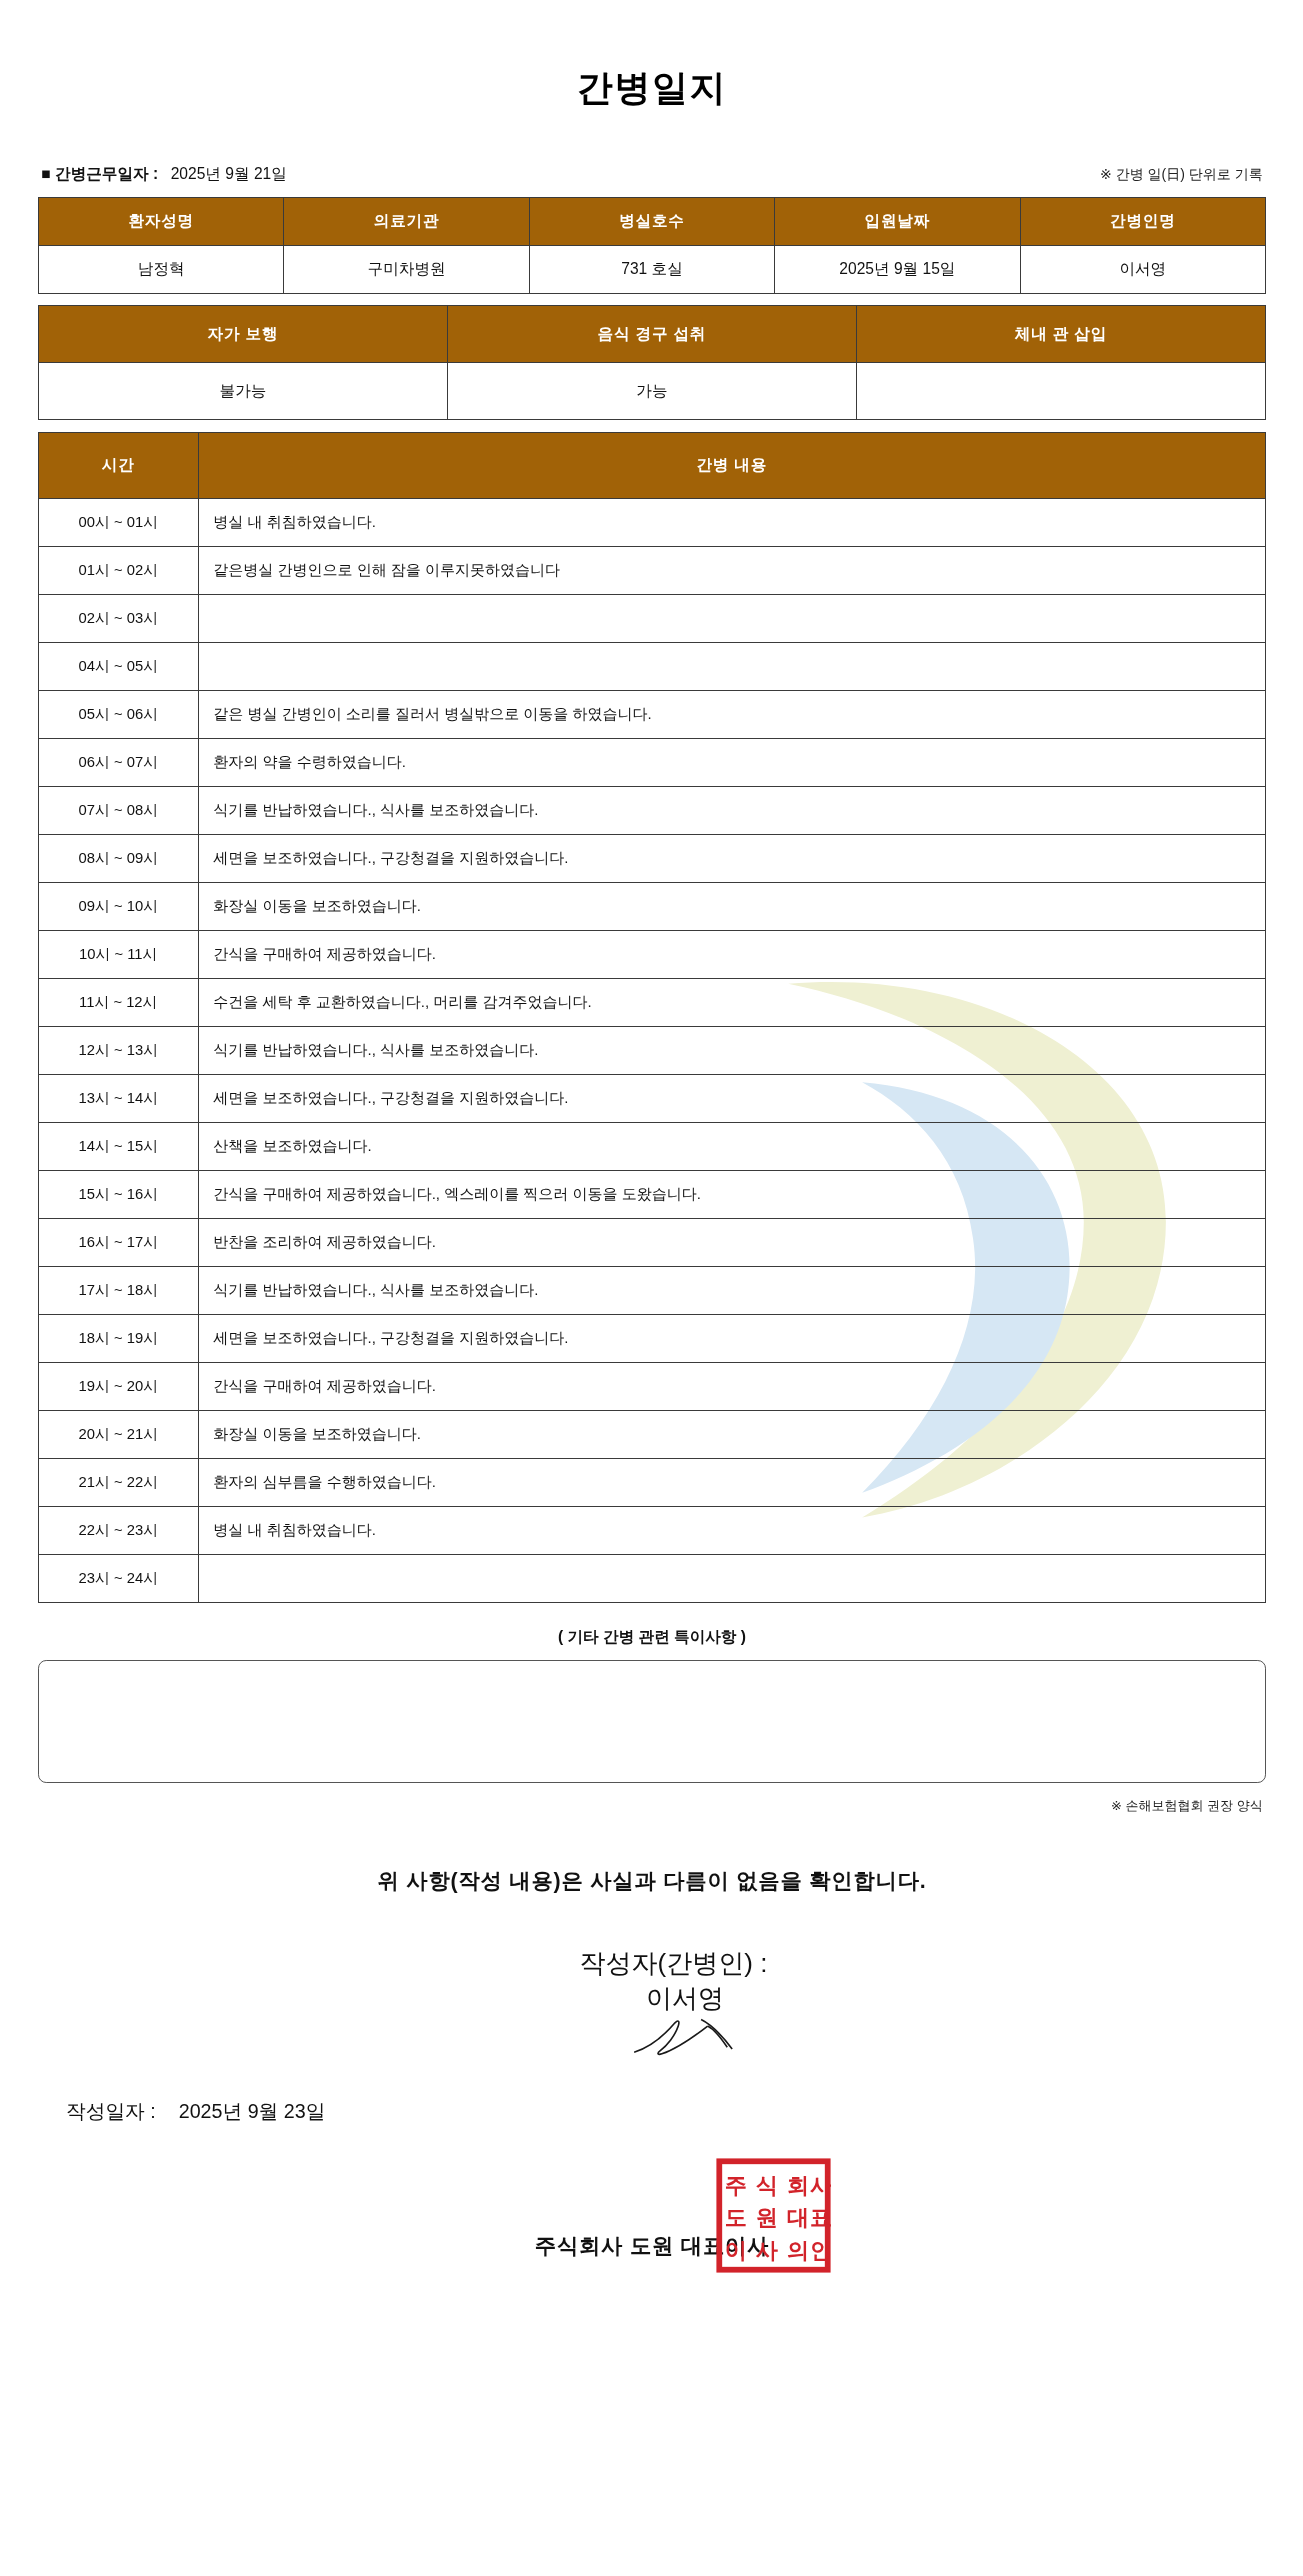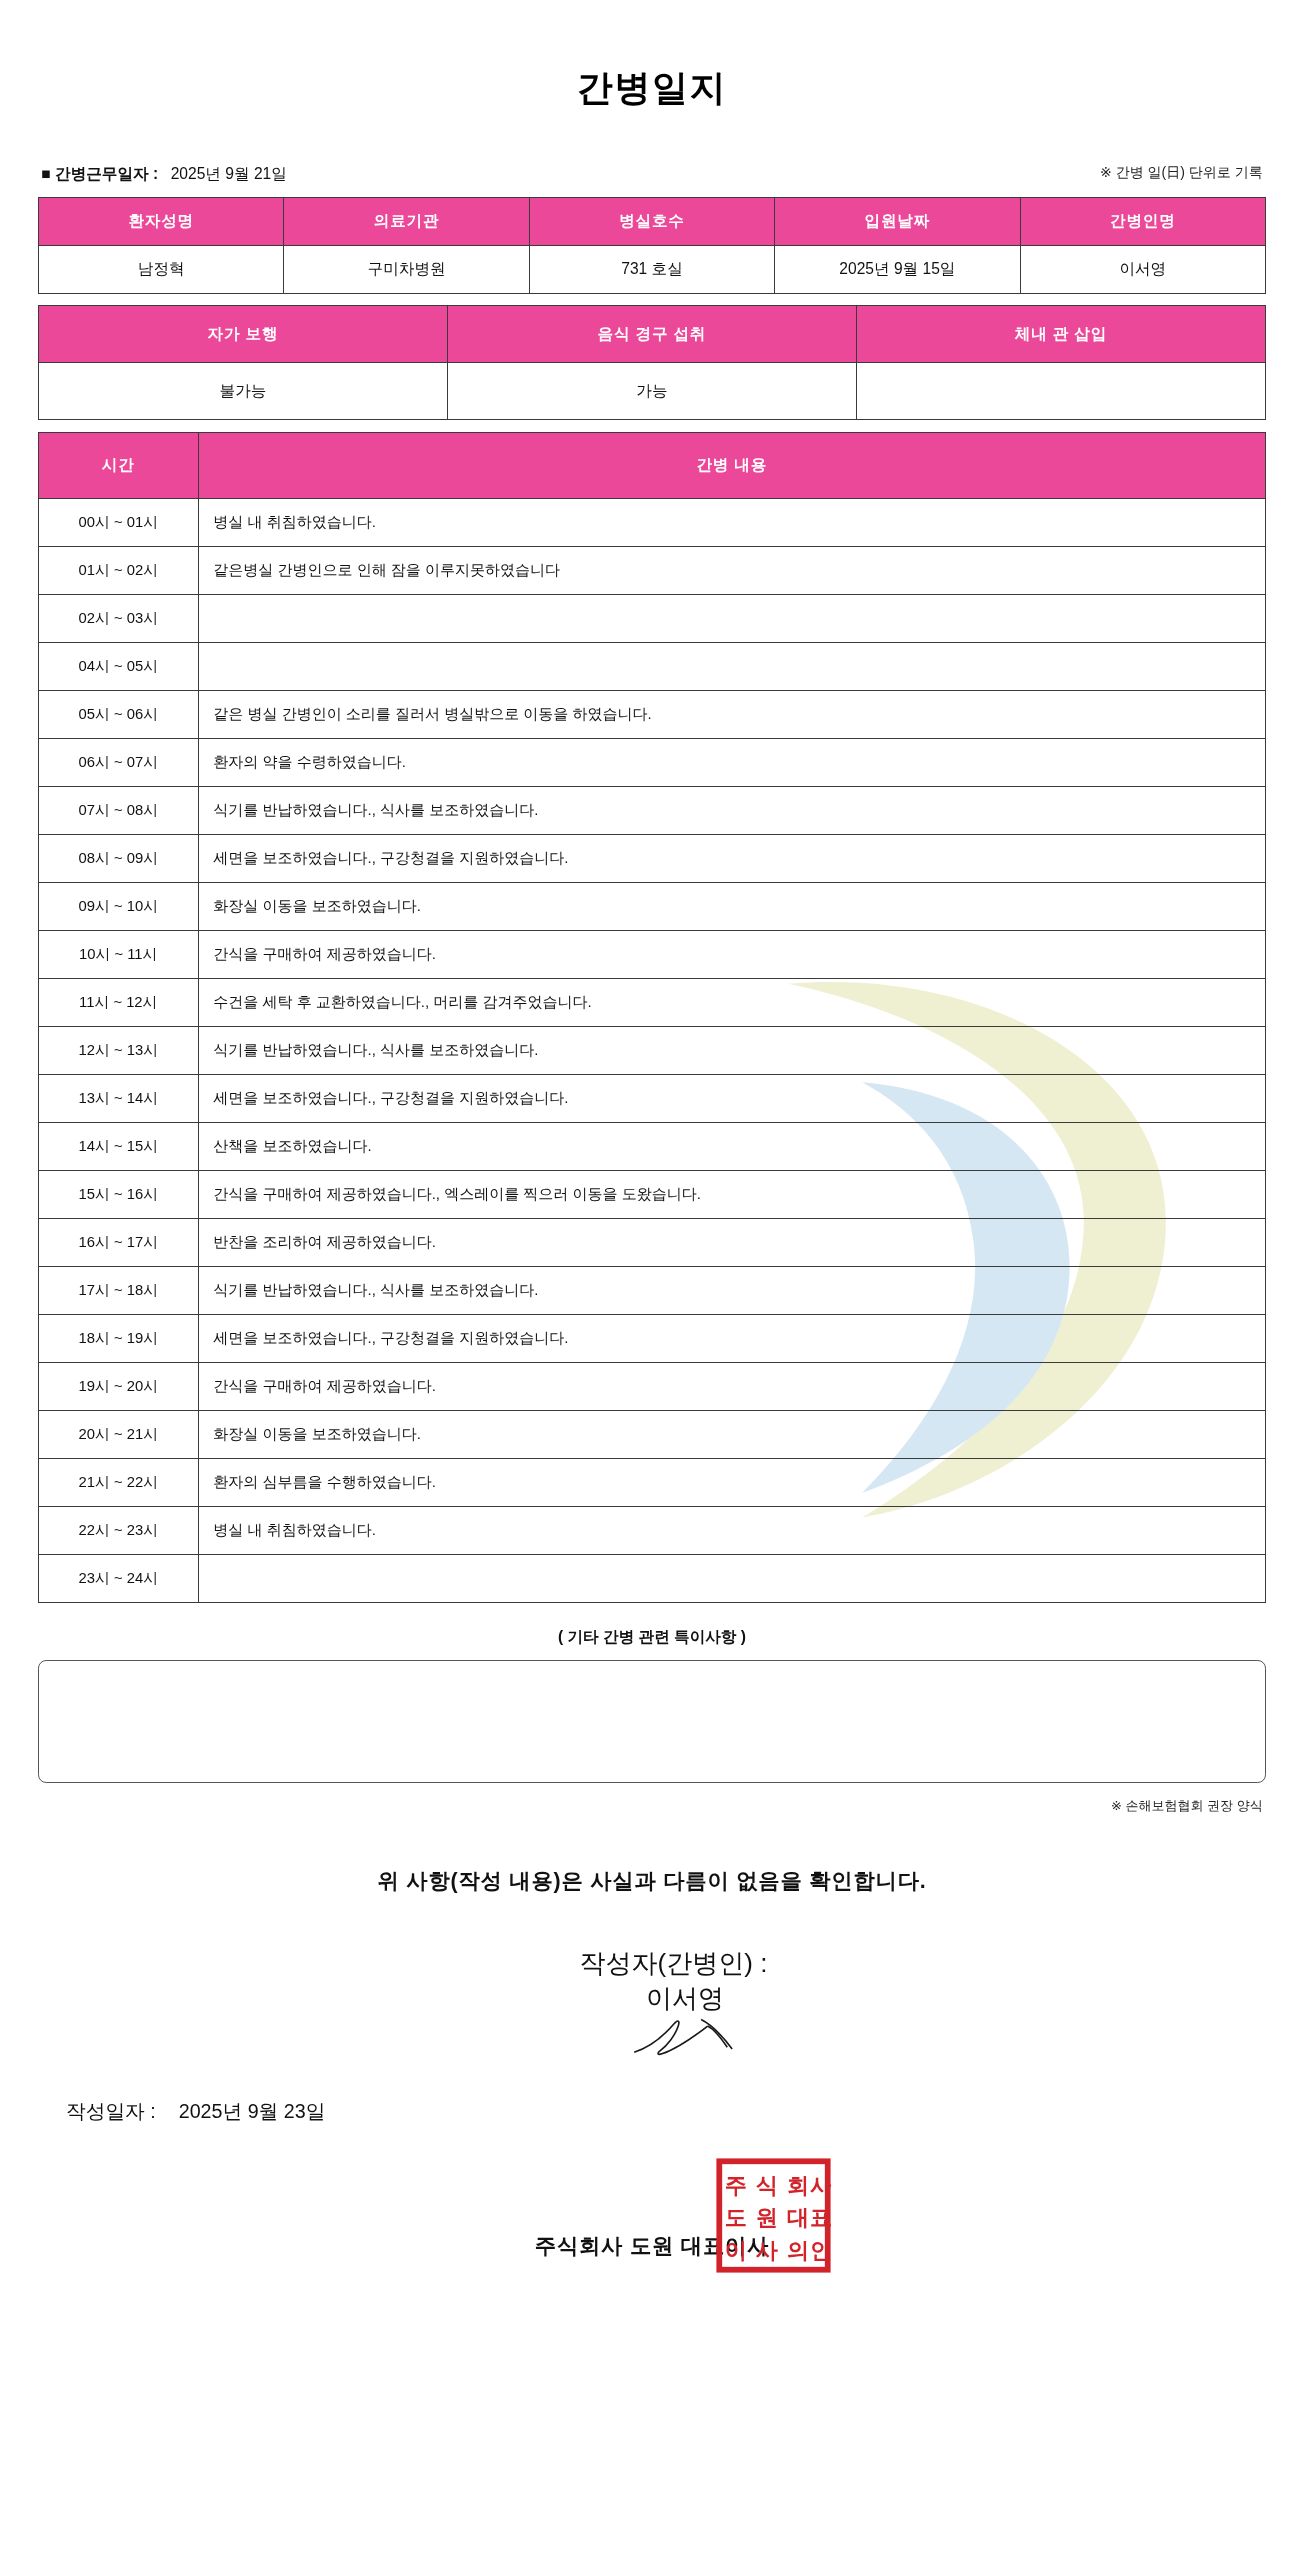--- a/index.html
+++ b/index.html
@@ -39,21 +39,21 @@
     font-size: 36px;
     font-weight: bold;
     letter-spacing: 1.6px;
     margin: 64px 0 0 0;
     color: #000;
   }
 
   .subline {
     display: flex;
     justify-content: space-between;
-    align-items: flex-start;
+    align-items: center;
     margin-top: 51px;
     padding: 0 3.3px;
     gap: 38px;
   }
   .subline .left {
     font-size: 15.6px;
     font-weight: bold;
     color: #111;
   }
   .subline .right {
@@ -72,21 +72,21 @@
   }
   .tbl th, .tbl td {
     border: 0.8px solid #3a3a3a;
     text-align: center;
     font-size: 15.6px;
     padding: 0;
     height: 46px;
     vertical-align: middle;
   }
   .tbl th {
-    background: #ec4899;
+    background: #a16207;
     color: #ffffff;
     font-weight: bold;
     letter-spacing: 0.8px;
   }
   .tbl td {
     background: transparent;
     color: #111;
   }
 
   

